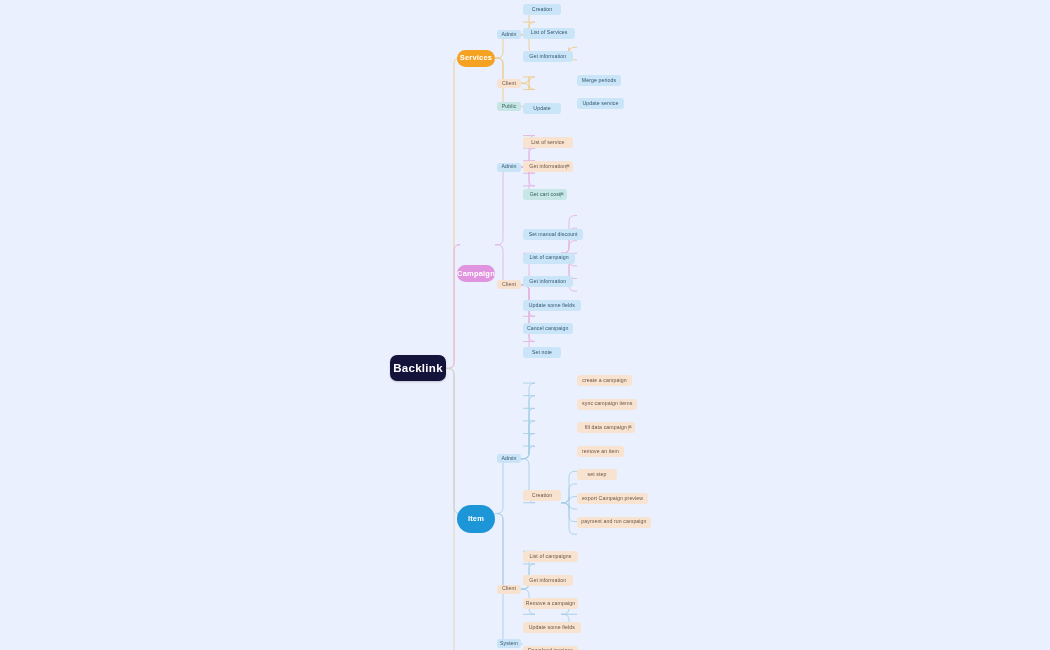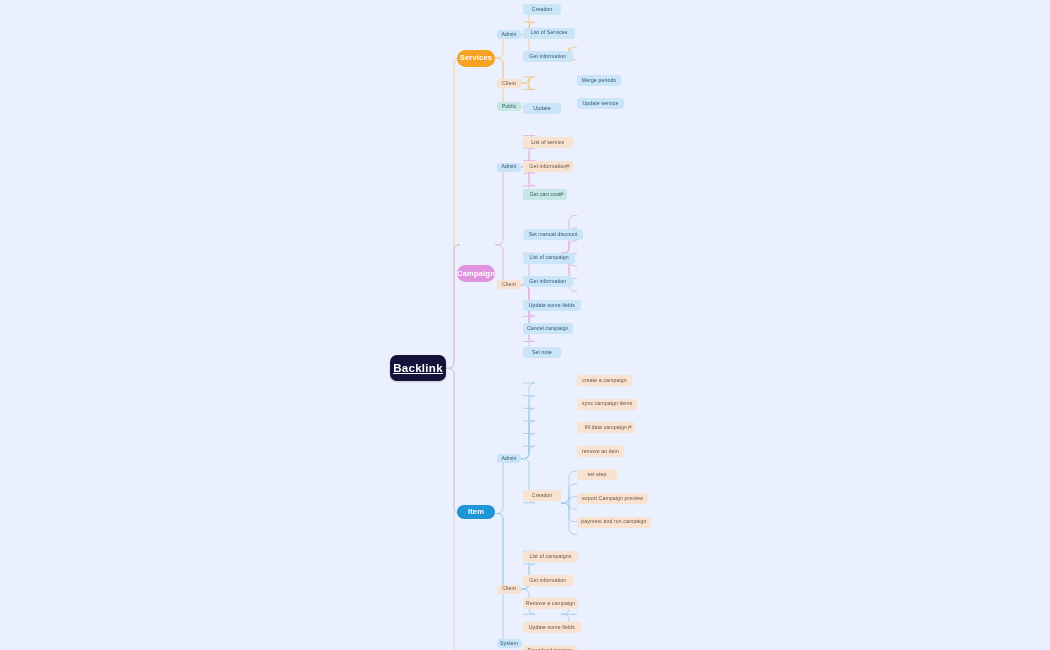--- a/index.html
+++ b/index.html
@@ -275,19 +275,19 @@
     </div>
     <div class="node l2 blue" style="left: 497px; top: 454.2px; width: 24px; height: 9px;">
       <span>Admin</span>
     </div>
     <div class="node l2 peach" style="left: 497px; top: 584.6px; width: 24px; height: 9px;">
       <span>Client</span>
     </div>
     <div class="node l2 blue" style="left: 497px; top: 639.4px; width: 24px; height: 9px;">
       <span>System</span>
     </div>
-    <div class="node l1 item" style="left: 457px; top: 505px; width: 38px; height: 14px; background: rgb(29, 150, 216);">
+    <div class="node l1 item" style="left: 457px; top: 505px; width: 38px; height: 28px; background: rgb(29, 150, 216);">
       <span>Item</span>
     </div>
-    <div class="node root" style="left: 390px; top: 355.4px; width: 56px; height: 26px; text-decoration: underline;">
+    <div class="node root" style="left: 390px; top: 355.4px; width: 56px; height: 26px;">
       <span>Backlink</span>
     </div>
   </div>
 
 </body></html>

